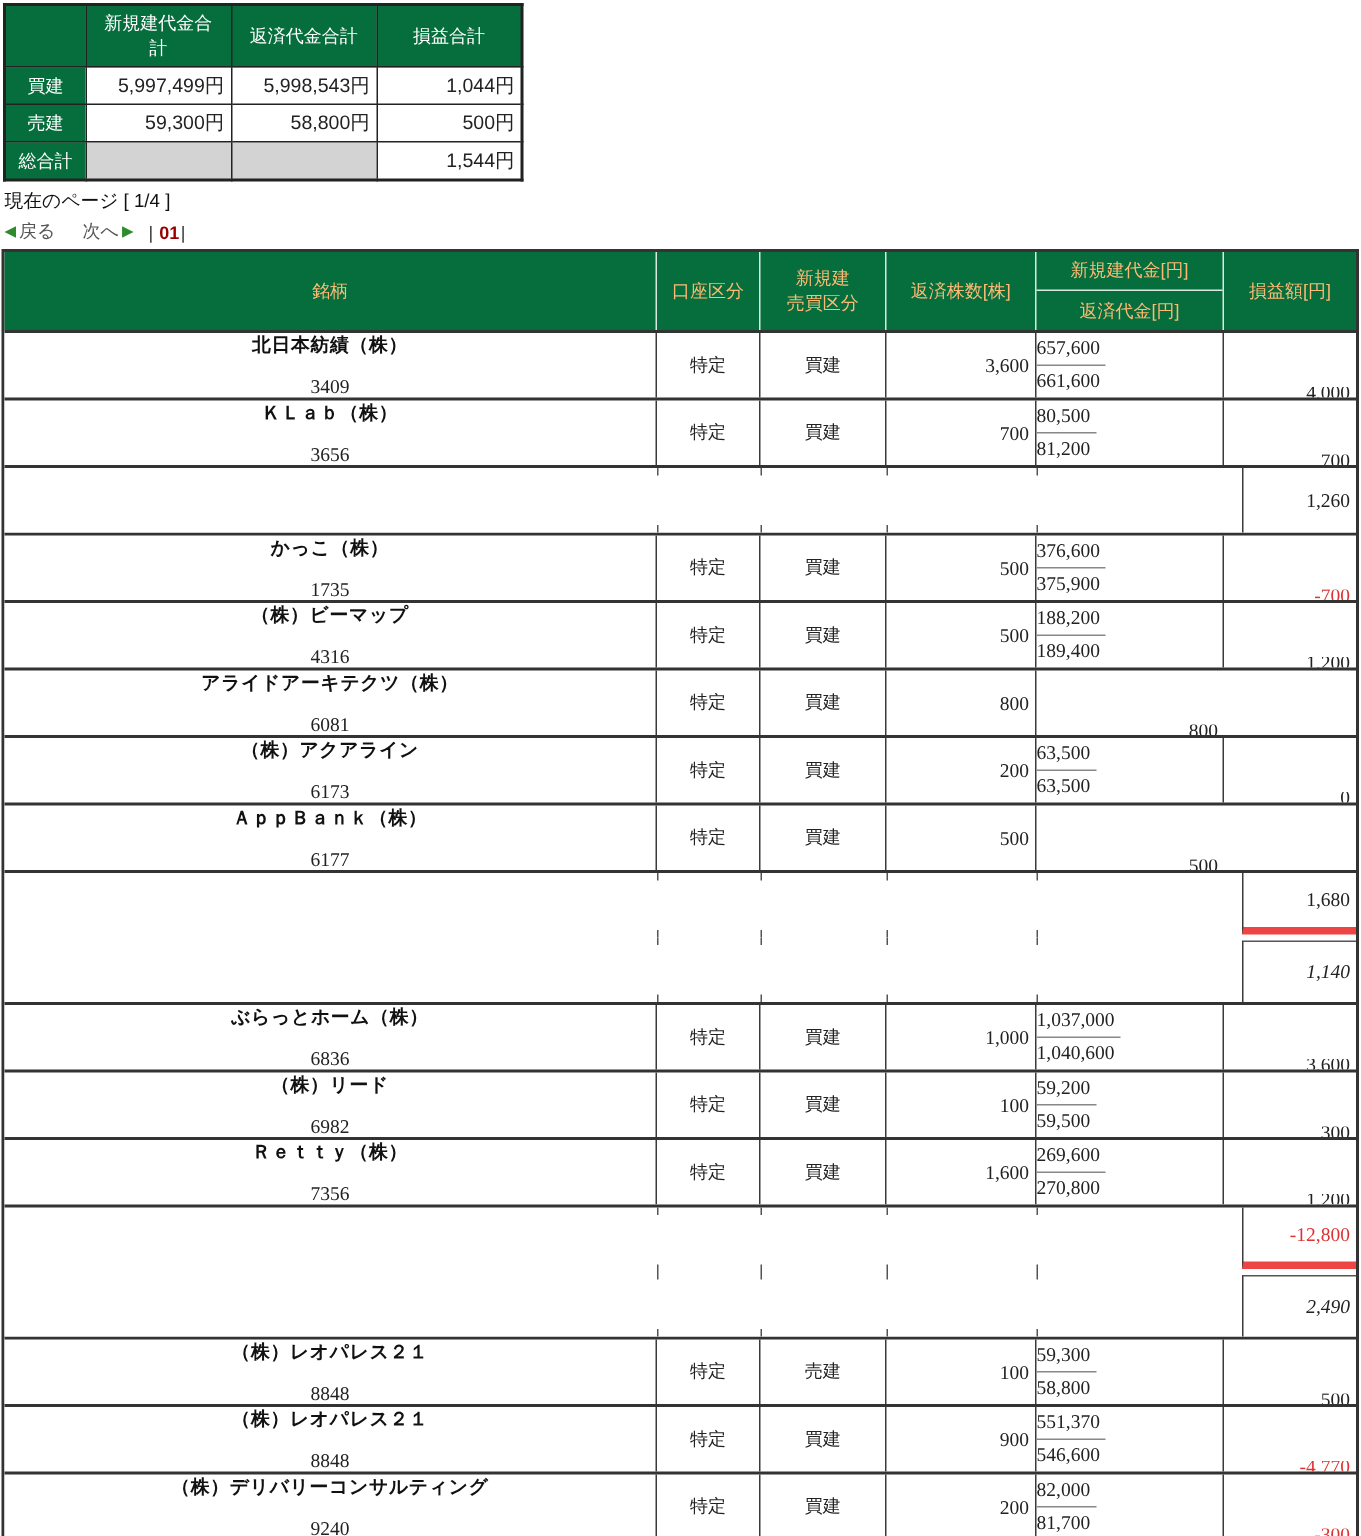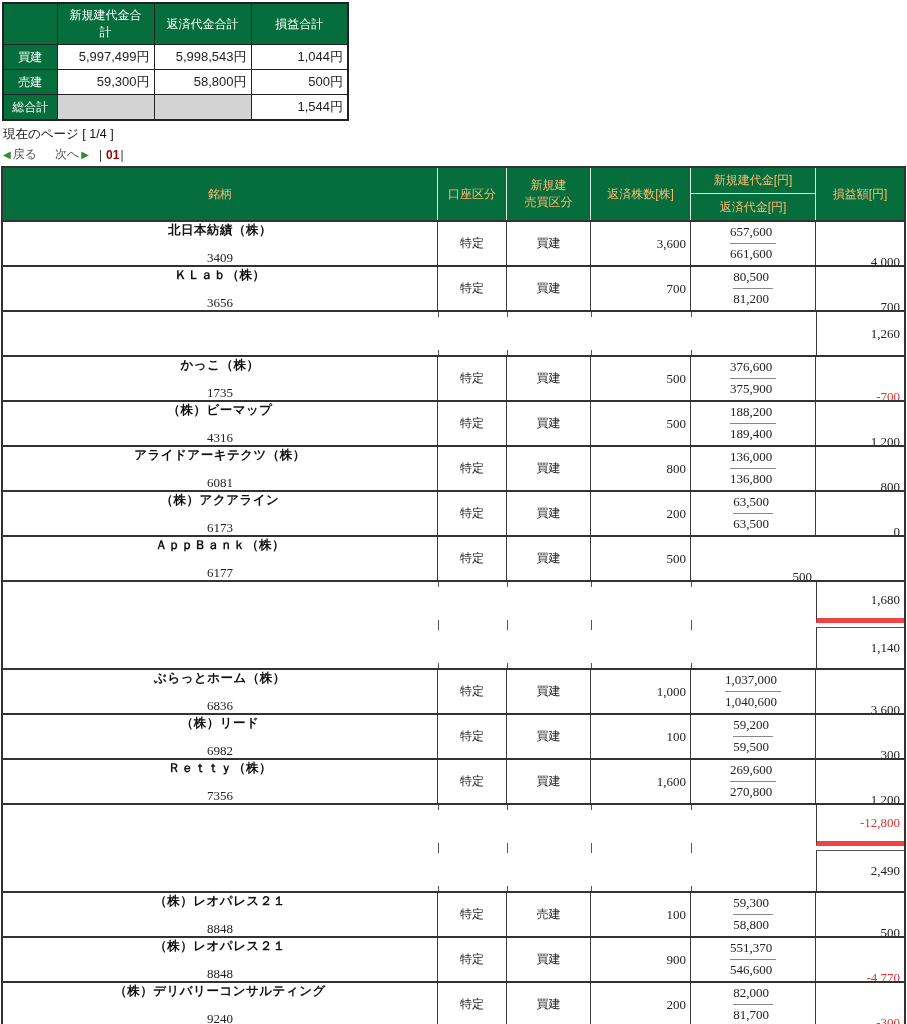--- a/index.html
+++ b/index.html
@@ -50,38 +50,38 @@
   }
   .mhead .h.last { border-right:none; }
   .mhead .h.twoline { flex-direction:column; line-height:1.45; }
   .mhead .h.split { flex-direction:column; padding:0; }
   .mhead .h.split > div {
     height:50%; width:100%; display:flex; align-items:center; justify-content:center;
   }
   .mhead .h.split > div:first-child { border-bottom:1px solid rgba(255,255,255,.85); }
 
   .row { height:45px; border-top:2px solid #333; background:#fff; }
-  .row.join-prev { border-top:none; height:43px; }
+  .row.join-prev { border-top:none; height:43px;font-style:italic; }
 
   .c { display:flex; align-items:center; justify-content:center; border-right:1px solid #3a3a3a; overflow:hidden; }
   .c.last { border-right:none;margin-top:36px; }
   .c.right { justify-content:flex-end; padding-right:4px; }
   .name-c { flex-direction:column; }
   .sname { font-size:12.5px; font-weight:bold; color:#111; letter-spacing:.5px; }
   .scode { font-family:"Liberation Serif","DejaVu Serif",serif; font-size:13px; margin-top:11px; }
   .cjk { font-size:12px; }
-  .amt { flex-direction:column; padding:0; align-items:center; }
+  .amt { flex-direction:column; padding:0; align-items:flex-start; }
   .amt > div { height:50%; display:flex; align-items:center; justify-content:flex-end; padding-right:4px; }
   .amt > div:first-child { border-bottom:1px solid #888; }
   .neg { color:#dd3333; }
 
   
   .erow { position:relative; display:block; }
   .erow .pl-box {
-    position:absolute; right:0; top:0; bottom:0; width:88px;
+    position:absolute; right:0; top:0; bottom:0; width:76px;
     border-left:1px solid #3a3a3a;
     display:flex; align-items:center; justify-content:flex-end; padding-right:4px;
   }
   .erow.join-next .pl-box { bottom:2px; border-bottom:5px solid #ef4444; }
   .erow.join-prev .pl-box { top:2px; border-top:1px solid #555; }
   .tick { position:absolute; width:1px; height:5px; background:#555; }
   .tick.t { top:0; } .tick.b { bottom:0; }
 </style>
 </head>
 <body>
@@ -211,24 +211,20 @@
     <div class="c last right num plv">1,200</div>
   </div>
       <div class="row grid6">
     <div class="c name-c">
       <div class="sname">アライドアーキテクツ（株）</div>
       <div class="scode">6081</div>
     </div>
     <div class="c cjk">特定</div>
     <div class="c cjk">買建</div>
     <div class="c right num">800</div>
-    <div class="c amt num">
-      <div>136,000</div>
-      <div>136,800</div>
-    </div>
     <div class="c last right num plv">800</div>
   </div>
       <div class="row grid6">
     <div class="c name-c">
       <div class="sname">（株）アクアライン</div>
       <div class="scode">6173</div>
     </div>
     <div class="c cjk">特定</div>
     <div class="c cjk">買建</div>
     <div class="c right num">200</div>

